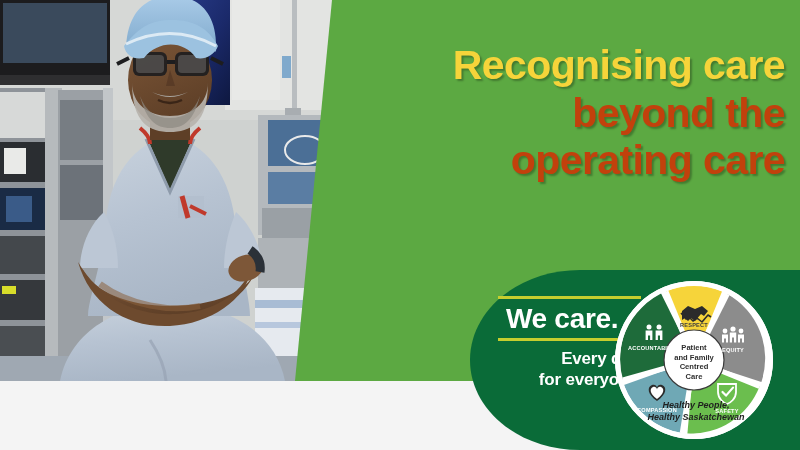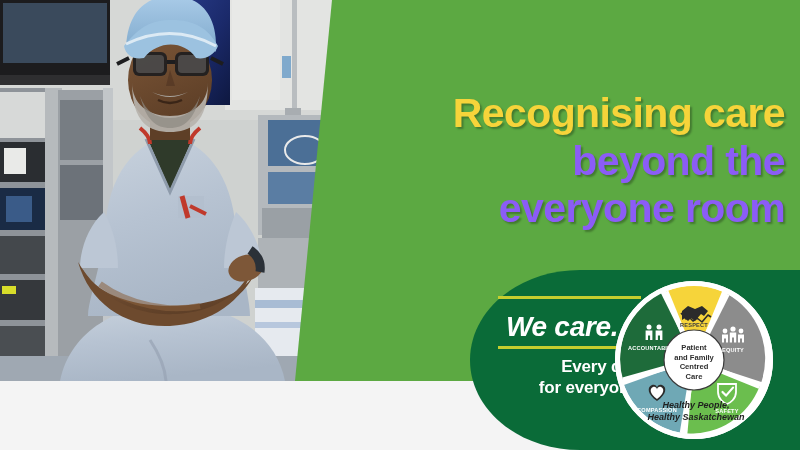--- a/index.html
+++ b/index.html
@@ -43,34 +43,33 @@
   #green-panel svg { display: block; width: 800px; height: 381px; }
 
   
   #headline {
     position: absolute;
     left: 360px;
     top: 42px;
     width: 425px;
     text-align: right;
     z-index: 5;
-    margin-top: 48px;
   }
   #headline .hl-line {
     display: block;
     font-weight: bold;
     font-size: 41px;
     line-height: 1.16;
     letter-spacing: -0.6px;
     text-shadow: 2px 2px 2px rgba(0,0,0,0.28);
     white-space: nowrap;
   }
   #headline .hl-1 { color: #F6D43A; }
   #headline .hl-2,
-  #headline .hl-3 { color: #8b5cf6; }
+  #headline .hl-3 { color: #c2410c; }
 
   
   #care-panel {
     position: absolute;
     left: 470px;
     top: 270px;
     width: 330px;
     height: 180px;
     z-index: 6;
   }
@@ -91,24 +90,23 @@
   .rule {
     height: 3px;
     background: #C6CE2E;
     width: 143px;
   }
   #we-care-line {
     font-size: 28px;
     font-weight: bold;
     color: #ffffff;
     line-height: 1.22;
-    padding: 11px 0 2px 8px;
+    padding: 3px 0 2px 8px;
     letter-spacing: -0.3px;
     white-space: nowrap;
-    font-style: italic;
   }
   #every-day {
     margin-top: 8px;
     text-align: right;
     color: #ffffff;
     font-size: 17px;
     font-weight: bold;
     line-height: 1.2;
     letter-spacing: -0.2px;
   }
@@ -260,21 +258,21 @@
 
   <div id="green-panel">
     <svg viewBox="0 0 800 381" preserveAspectRatio="none">
       <polygon points="332,0 800,0 800,381 295,381" fill="#5CA942"></polygon>
     </svg>
   </div>
 
   <div id="headline">
     <span class="hl-line hl-1">Recognising care</span>
     <span class="hl-line hl-2">beyond the</span>
-    <span class="hl-line hl-3">everyone room</span>
+    <span class="hl-line hl-3">operating care</span>
   </div>
 
   <div id="care-panel">
 
     <svg class="panel-bg" viewBox="0 0 330 180" preserveAspectRatio="none">
       <path d="M330,0 H110 C49,0 0,40 0,90 C0,140 49,180 110,180 H330 Z" fill="#0A6B38"></path>
     </svg>
 
     <div id="care-text">
       <div class="rule"></div>

